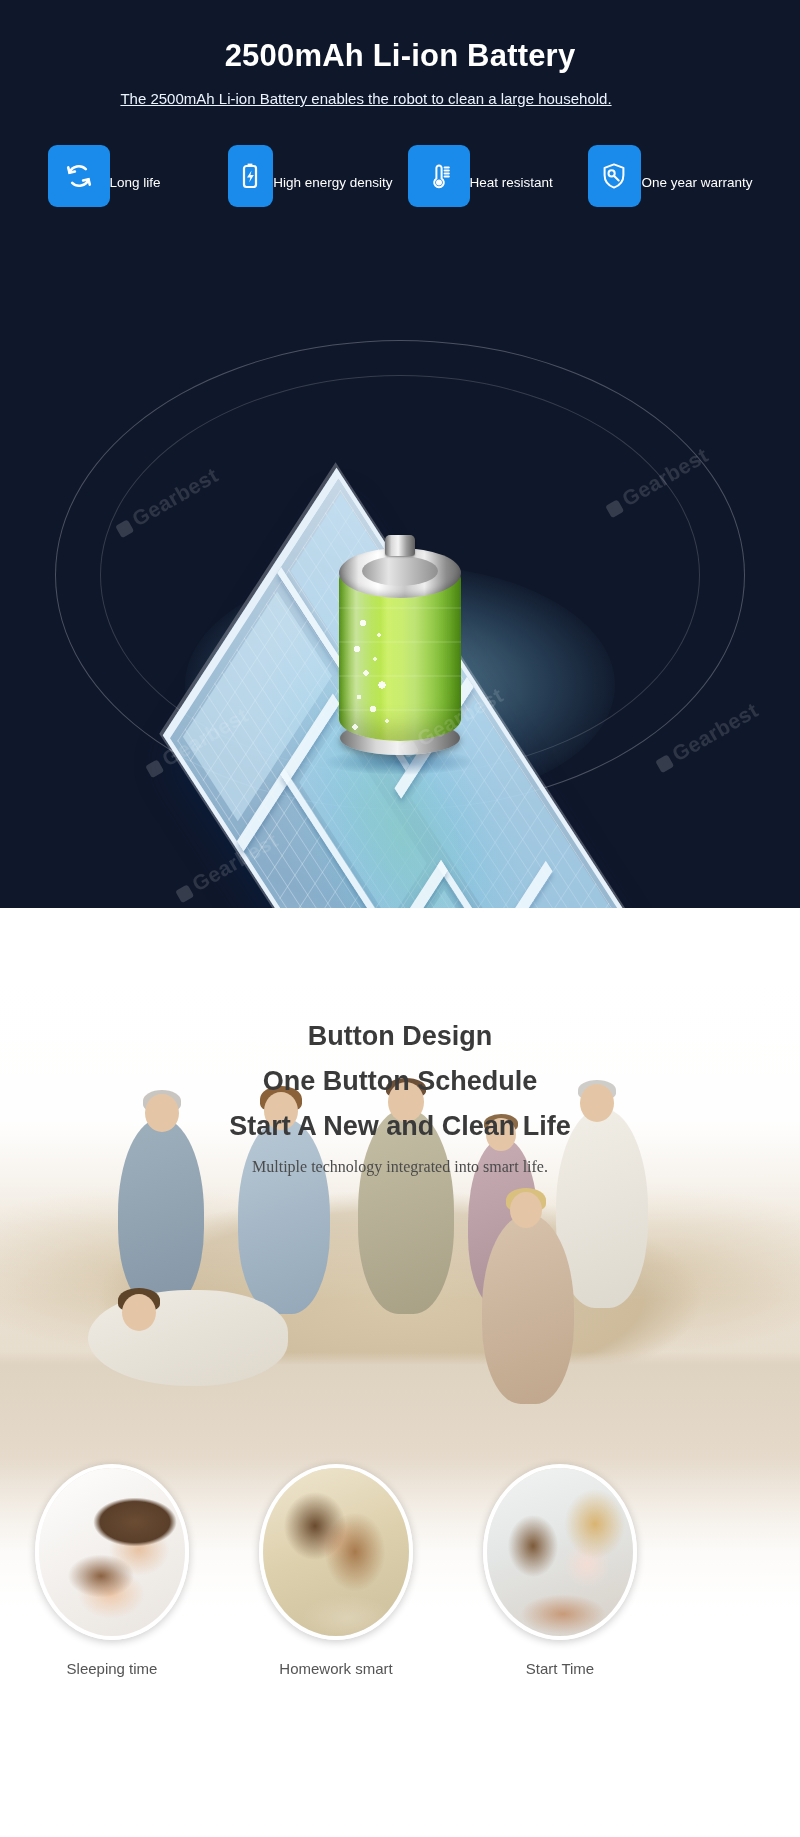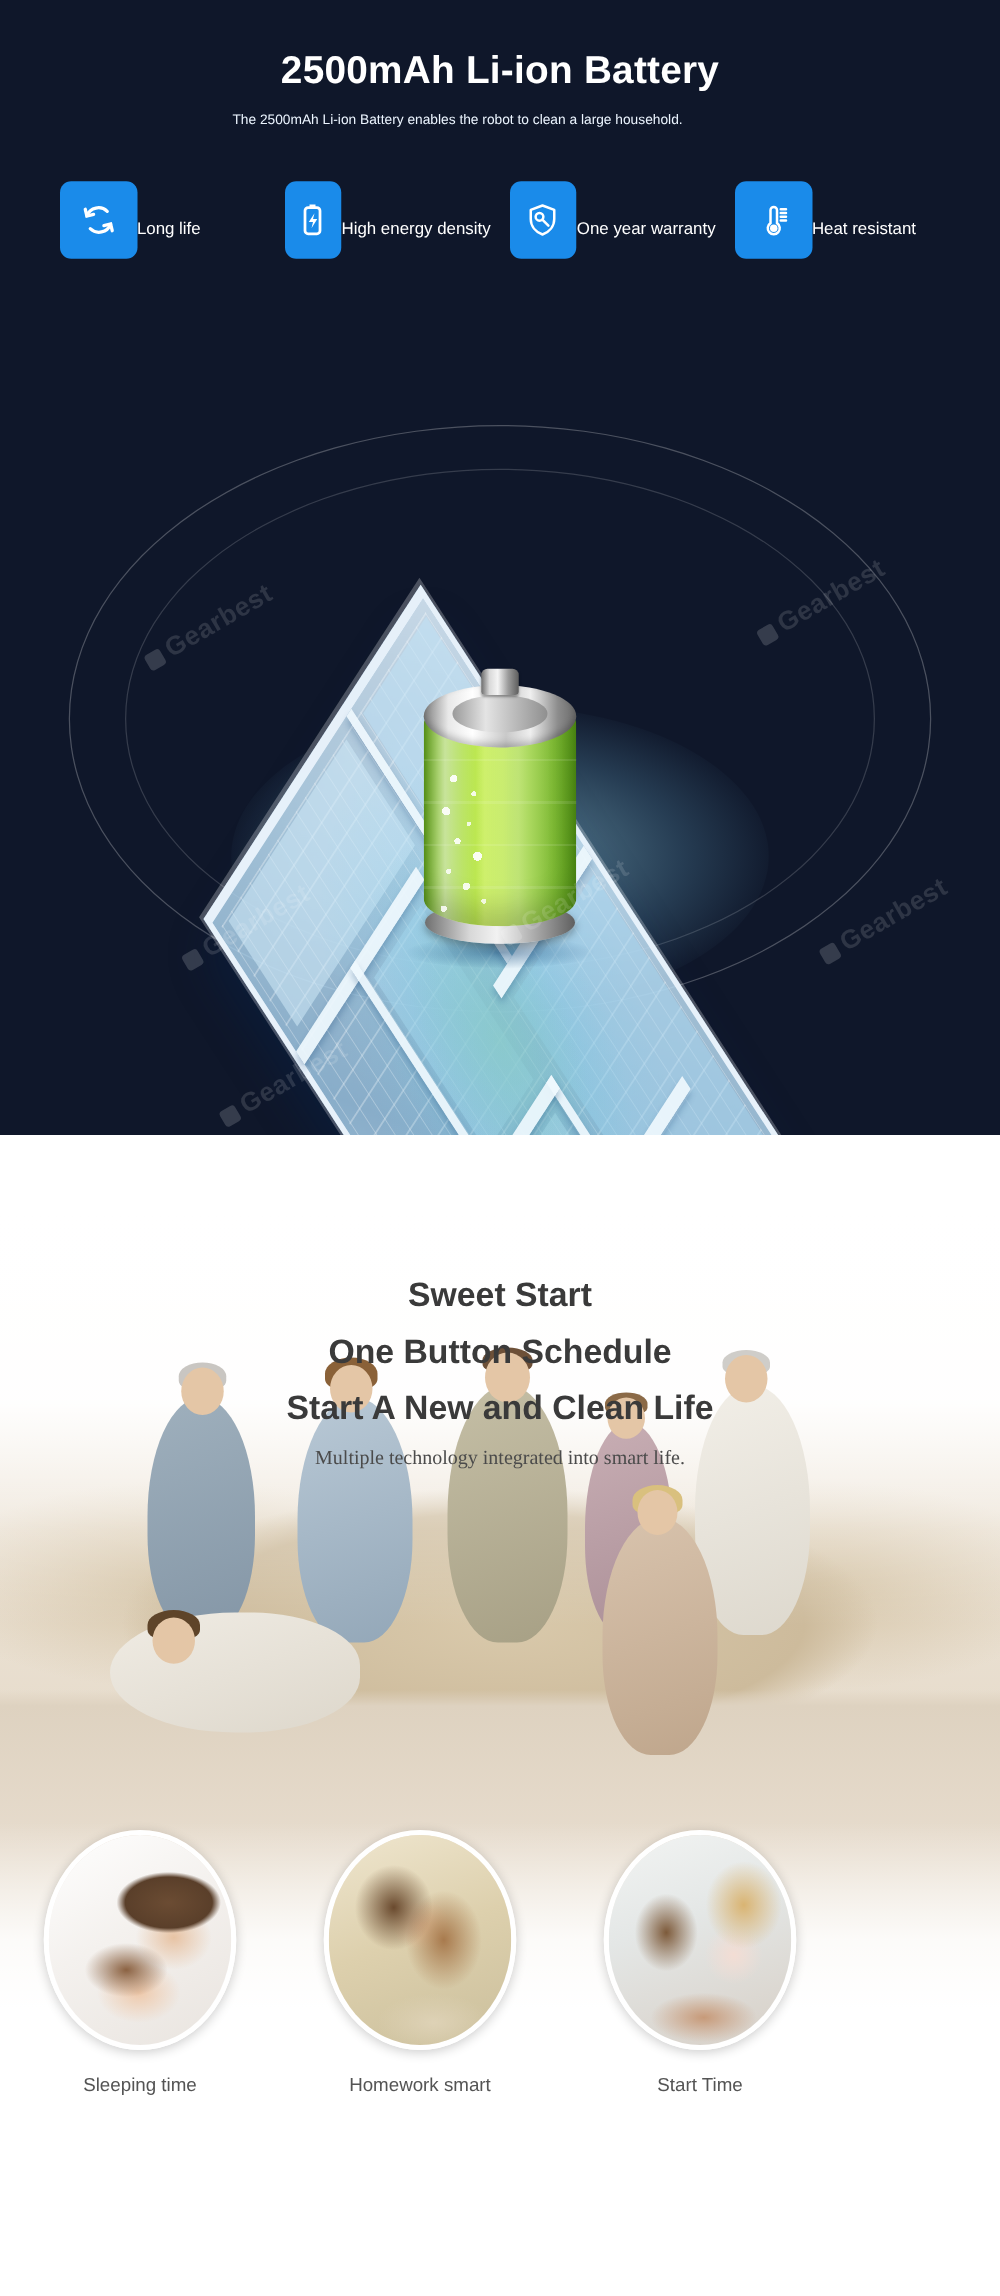--- a/index.html
+++ b/index.html
@@ -15,21 +15,21 @@
   .battery-section{
     position:absolute; left:0; top:0; width:800px; height:908px;
     background:#0f172a; overflow:hidden;
   }
   .section-title{
     position:absolute; top:38px; left:0; width:800px; text-align:center;
     color:#ffffff; font-size:31px; font-weight:bold; letter-spacing:.2px;
   }
   .section-sub{
     position:absolute; top:90px; left:0; width:732px; text-align:center;
-    color:#ecf5ff; font-size:11px; font-weight:400;
+    color:#ecf5ff; font-size:15px; font-weight:400;text-decoration:underline;
   }
 
   
   .feature-row{
     position:absolute; top:145px; left:40px; width:720px; height:115px;
     display:flex; justify-content:space-around; align-items:flex-start;
   }
   .feature-item{ width:165px; display:flex; flex-direction:row; align-items:center; }
   .feature-tile{
     width:62px; height:62px; border-radius:9px; background:#1a8bea;
@@ -330,38 +330,38 @@
           <rect x="11" y="7" width="12" height="21" rx="2.5"></rect>
           <path d="M14.6 4.6h4.8v2.4h-4.8z" fill="#ffffff" stroke="none"></path>
           <path d="M18.6 11.5l-4.6 7h3.4l-1.2 5 4.6-7.4h-3.4z" fill="#ffffff" stroke="none"></path>
         </svg>
       </div>
       <span class="feature-label">High energy density</span>
     </div>
 
     <div class="feature-item">
       <div class="feature-tile">
+        <svg width="34" height="34" viewBox="0 0 34 34" fill="none" stroke="#ffffff" stroke-width="2" stroke-linecap="round">
+          <path d="M17 6.5a2.6 2.6 0 0 1 2.6 2.6v10.4a4.8 4.8 0 1 1-5.2 0V9.1A2.6 2.6 0 0 1 17 6.5z"></path>
+          <circle cx="17" cy="23.6" r="3" fill="#ffffff" stroke="none"></circle>
+          <path d="M22.6 8.4h4.2M22.6 11.4h4.2M22.6 14.4h4.2M22.6 17.4h4.2"></path>
+        </svg>
+      </div>
+      <span class="feature-label">Heat resistant</span>
+    </div>
+
+    <div class="feature-item">
+      <div class="feature-tile">
         <svg width="34" height="34" viewBox="0 0 34 34" fill="none" stroke="#ffffff" stroke-width="2" stroke-linejoin="round">
           <path d="M17 5.4l9.4 3.5v7.3c0 5.6-3.8 10.3-9.4 12.4-5.6-2.1-9.4-6.8-9.4-12.4V8.9z"></path>
           <circle cx="14.6" cy="14.4" r="3.1"></circle>
           <path d="M16.9 16.7l4.8 4.8" stroke-linecap="round"></path>
         </svg>
       </div>
       <span class="feature-label">One year warranty</span>
-    </div>
-
-    <div class="feature-item">
-      <div class="feature-tile">
-        <svg width="34" height="34" viewBox="0 0 34 34" fill="none" stroke="#ffffff" stroke-width="2" stroke-linecap="round">
-          <path d="M17 6.5a2.6 2.6 0 0 1 2.6 2.6v10.4a4.8 4.8 0 1 1-5.2 0V9.1A2.6 2.6 0 0 1 17 6.5z"></path>
-          <circle cx="17" cy="23.6" r="3" fill="#ffffff" stroke="none"></circle>
-          <path d="M22.6 8.4h4.2M22.6 11.4h4.2M22.6 14.4h4.2M22.6 17.4h4.2"></path>
-        </svg>
-      </div>
-      <span class="feature-label">Heat resistant</span>
     </div>
 
   </div>
 
   <div class="illus">
     <div class="ring r1"></div>
     <div class="ring r2"></div>
     <div class="glow"></div>
 
     <div class="plan">
@@ -429,21 +429,21 @@
       <div class="head h5"></div>
     <div class="fig f6"></div>
       <div class="hair hr6"></div>
       <div class="head h6"></div>
     <div class="fig f7"></div>
       <div class="hair hr7"></div>
       <div class="head h7"></div>
     <div class="scene-fade"></div>
   </div>
 
-  <h2 class="fam-h fam-h1">Sweet Start</h2>
+  <h2 class="fam-h fam-h1">Button Design</h2>
   <h2 class="fam-h fam-h2">One Button Schedule</h2>
   <h2 class="fam-h fam-h3">Start A New and Clean Life</h2>
   <p class="fam-sub">Multiple technology integrated into smart life.</p>
 
   <div class="circles">
 
     <div class="circ-item">
       <div class="circ c-sleep">
           <div class="inner"></div>
         </div>

